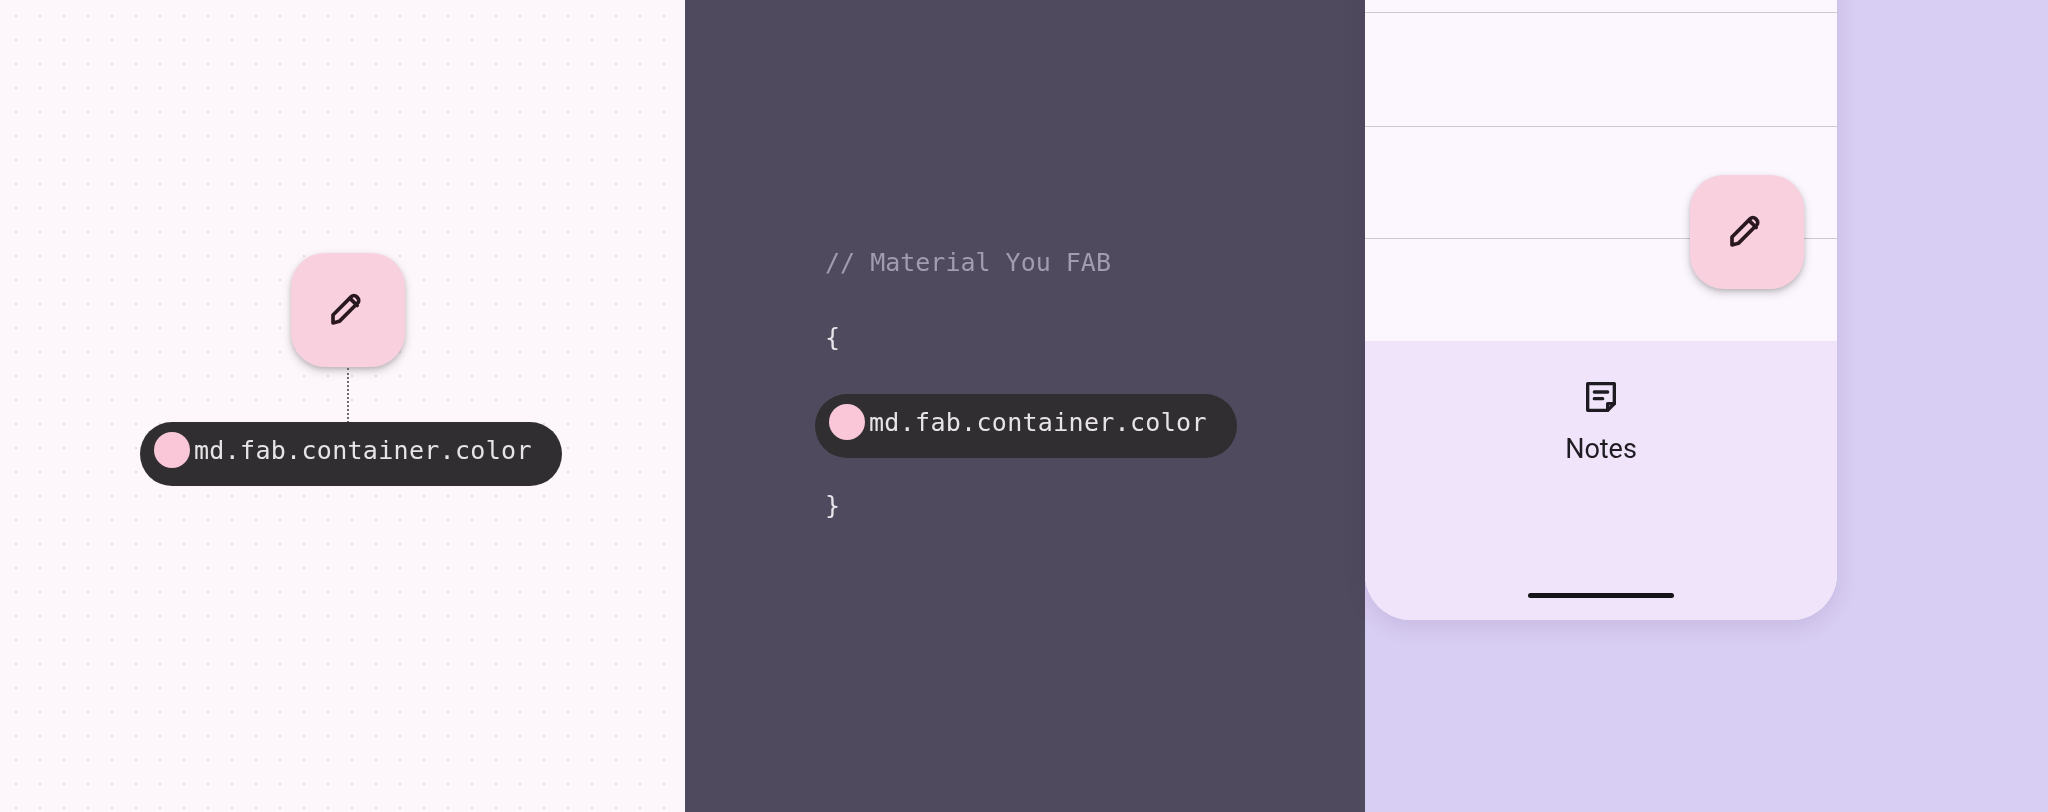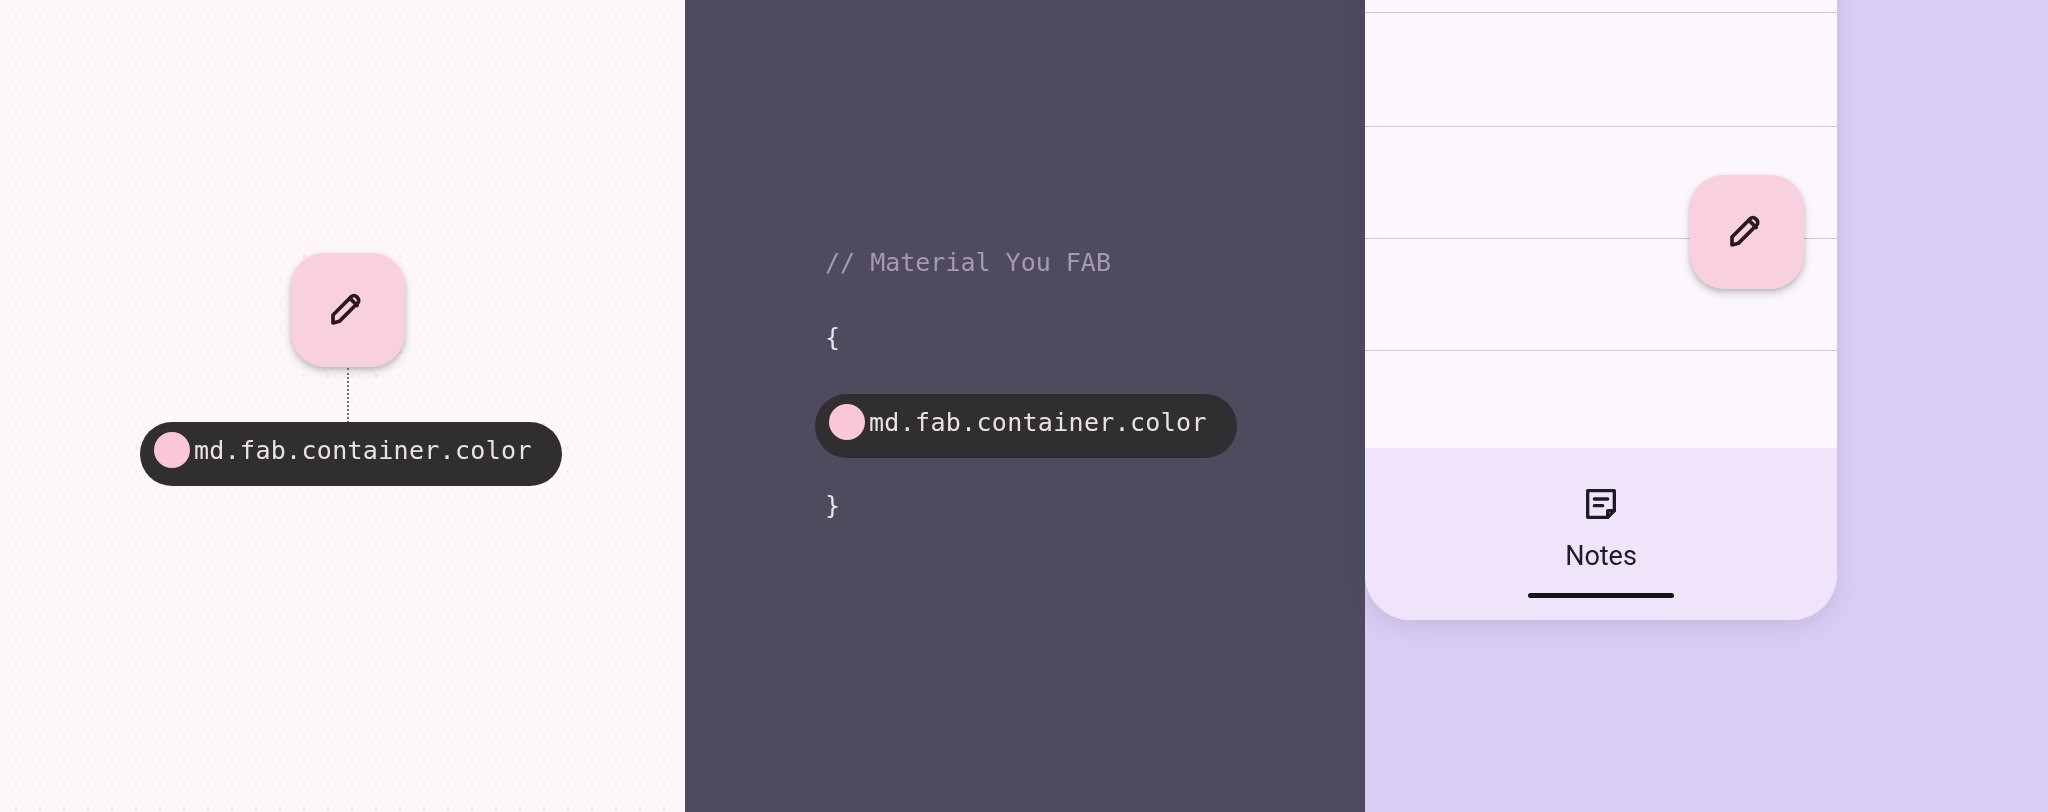--- a/index.html
+++ b/index.html
@@ -113,21 +113,21 @@
   .note-line {
     position: absolute;
     left: 0;
     right: 0;
     height: 0;
     border-top: 1.5px solid #cfc6ce;
   }
   .bottom-sheet {
     position: absolute;
     left: 0; right: 0; bottom: 0;
-    height: 172px;
+    height: 279px;
     background: #efe4f9;
     display: flex;
     flex-direction: column;
     align-items: center;
     justify-content: flex-start;
     padding-top: 36px;
   }
   .bottom-sheet svg { width: 40px; height: 40px; }
   .bottom-sheet .label {
     margin-top: 12px;

